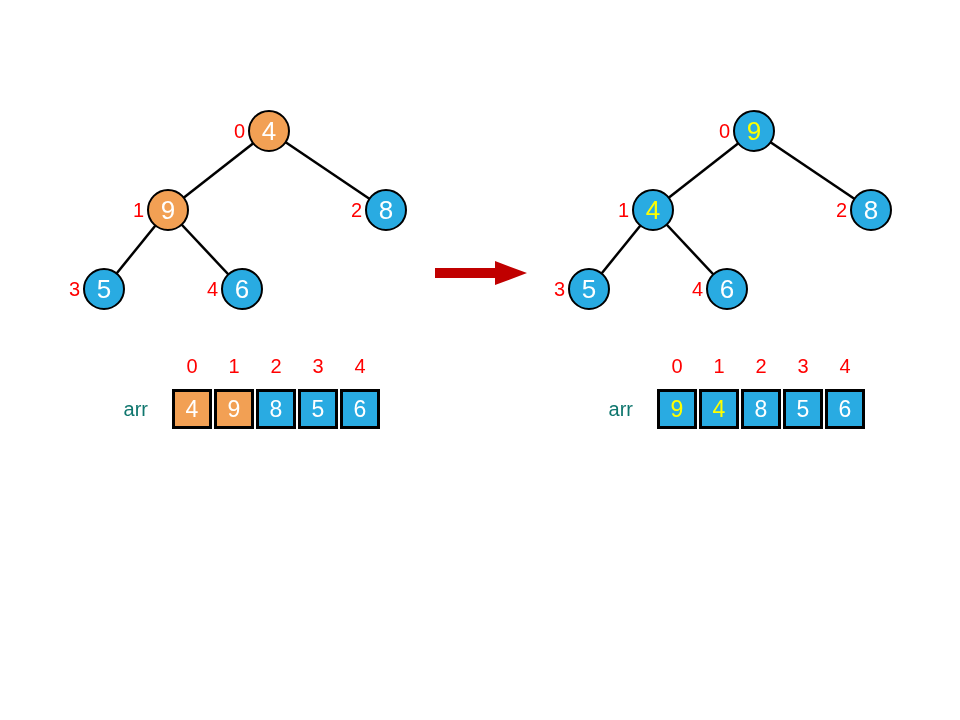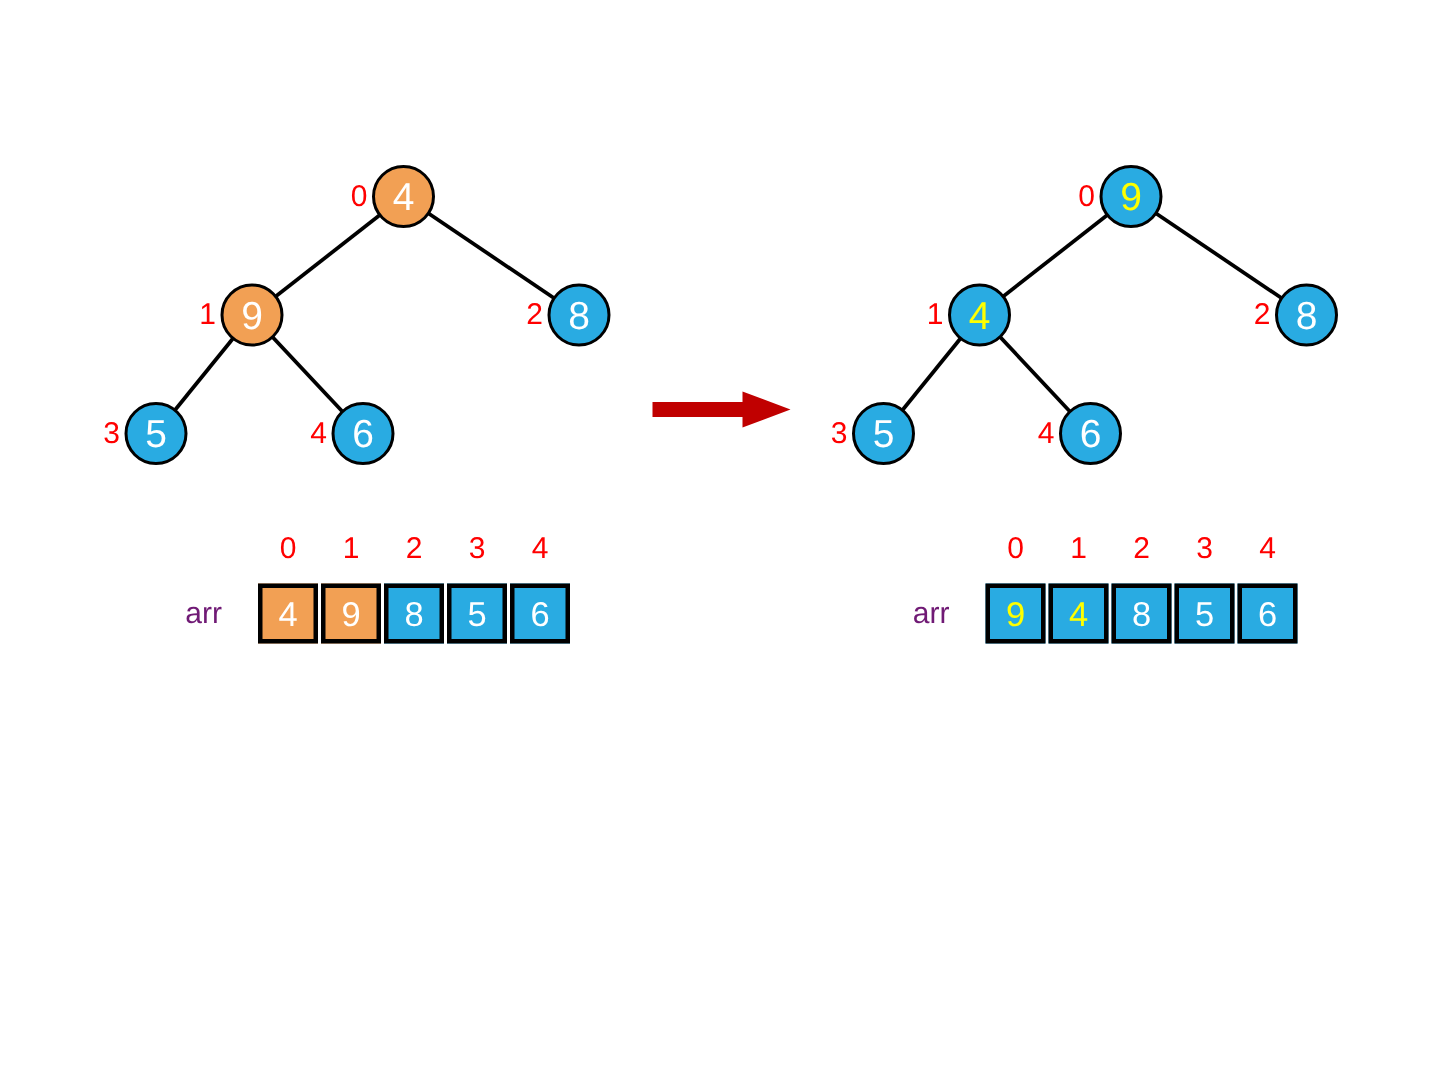--- a/index.html
+++ b/index.html
@@ -24,21 +24,21 @@
     font-size:20px;color:#FF0000;
   }
   .cell-row{position:absolute;display:flex;}
   .cell{
     width:40px;height:40px;margin-right:2px;box-sizing:border-box;
     border:3px solid #000;display:flex;align-items:center;justify-content:center;
     font-size:23px;
   }
   .arr-label{
     position:absolute;width:50px;height:26px;line-height:26px;
-    text-align:right;font-size:20px;color:#701a75;
+    text-align:right;font-size:20px;color:#0f766e;
   }
 </style>
 </head>
 <body>
 
 <div class="canvas">
 
   <svg class="edges" viewBox="0 0 960 720">
 
     <line x1="269" y1="131" x2="168" y2="210" stroke="#000" stroke-width="2.5"></line>

